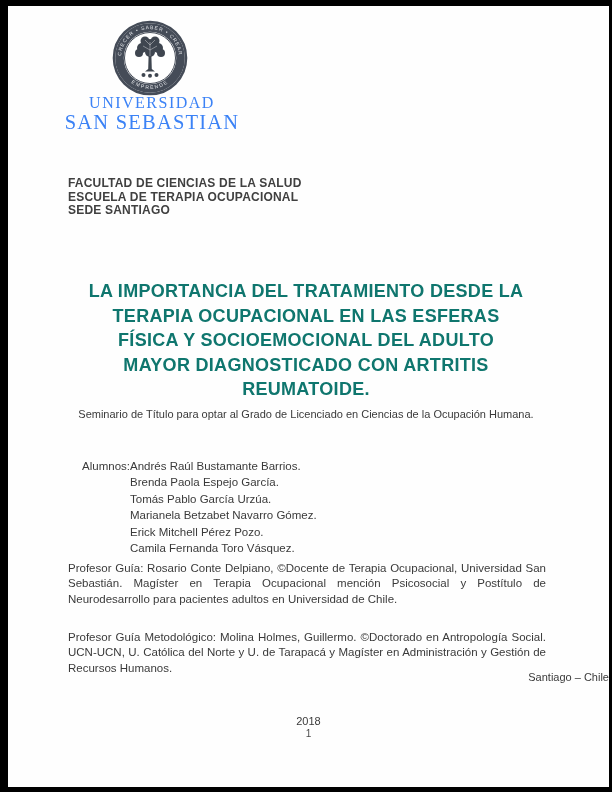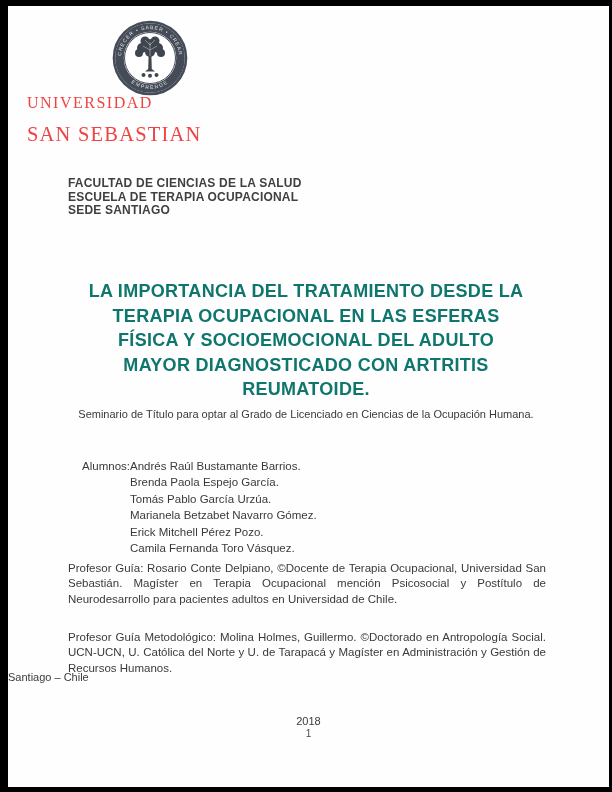--- a/index.html
+++ b/index.html
@@ -11,24 +11,24 @@
     border-style:solid; border-color:#000;
     border-width:6px 3px 5px 8px; 
     font-family:"Liberation Sans", sans-serif;
     color:#3a3a3a;
     overflow:hidden;
   }
   .abs { position:absolute; }
 
   
   .seal { left:104px; top:14px; width:76px; height:76px; }
-  .wordmark { left:19px; top:88px; width:216px; text-align:left;
-              font-family:"Liberation Serif", serif; color:#ef4444; }
+  .wordmark { left:36px; top:88px; width:216px; text-align:center;
+              font-family:"Liberation Serif", serif; color:#3b82f6; }
   .wordmark .l1 { font-size:16px; line-height:17px; letter-spacing:1.5px; }
-  .wordmark .l2 { font-size:20.5px; line-height:22px; letter-spacing:1.2px;margin-top:12px; }
+  .wordmark .l2 { font-size:20.5px; line-height:22px; letter-spacing:1.2px; }
 
   
   .faculty { left:60px; top:171px; font-weight:bold; font-size:12px;
              line-height:13.5px; letter-spacing:0.2px; color:#404040; }
 
   
   .title { left:22px; top:273px; width:552px; text-align:center;
            font-weight:bold; font-size:18px; line-height:24.5px;
            letter-spacing:0.3px; color:#0f766e; }
 
@@ -41,21 +41,21 @@
               display:flex; align-items:flex-start; }
   .students .label { width:58px; flex:0 0 58px;text-align:right; }
 
   
   .para { left:60px; width:478px; font-size:11.5px; line-height:15.4px;
           text-align:justify; }
   .para.p1 { top:555px; }
   .para.p2 { top:611px;margin-top:13px; }
 
   
-  .loc  { left:0; right:0; top:665px; text-align:left; font-size:11px; }
+  .loc  { left:0; right:0; top:665px; text-align:right; font-size:11px; }
   .year { left:0; right:0; top:690px; text-align:center; font-size:11px;margin-top:19px; }
   .pnum { left:0; right:0; top:722px; text-align:center; font-size:10px; color:#4a4a4a; }
 </style>
 </head>
 <body>
 
 <div class="page">
 
   <svg class="abs seal" viewBox="0 0 76 76">
     <defs>

